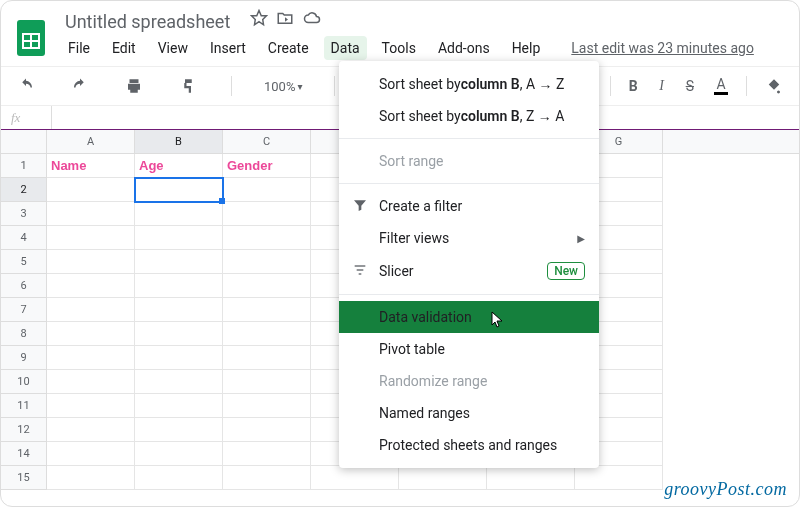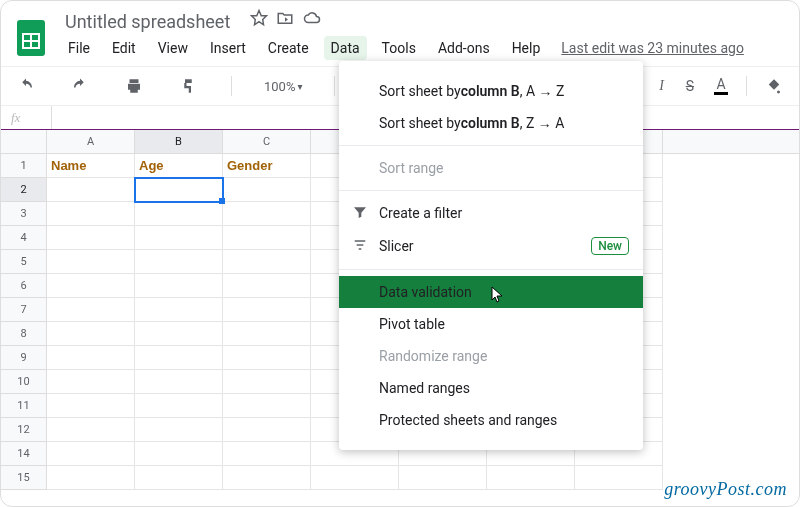--- a/index.html
+++ b/index.html
@@ -47,21 +47,21 @@
     padding: 4px 7px;
     border-radius: 4px;
     cursor: pointer;
   }
   .menubar .menu-item.active {
     background: #e6f4ea;
   }
   .last-edit {
     color: #5f6368;
     text-decoration: underline;
-    margin-left: 6px;
+    margin-left: 16px;
     cursor: pointer;
   }
   
   .toolbar {
     display: flex;
     align-items: center;
     gap: 24px;
     padding: 4px 10px;
     border-top: 1px solid #eee;
     border-bottom: 1px solid #eee;
@@ -133,44 +133,44 @@
   .row-h.sel { background:#e8eaed; color:#202124;}
   .cell {
     width:88px;
     border-right:1px solid #e5e5e5;
     border-bottom:1px solid #e5e5e5;
     padding:0 4px;
     font-size:13px;
     line-height:24px;
     font-family: Arial, sans-serif;
   }
-  .cell.bold { font-weight:bold; color:#a16207;}
+  .cell.bold { font-weight:bold; color:#ec4899;}
   .cell.selected {
     outline: 2px solid #1a73e8;
     outline-offset:-1px;
     position:relative;
     z-index:2;
   }
   .cell.selected::after{
     content:"";
     position:absolute;
     right:-3px; bottom:-3px;
     width:6px; height:6px;
     background:#1a73e8;
   }
   
   .dropdown {
     position:absolute;
     top: 60px;
     left: 338px;
-    width: 304px;
+    width: 260px;
     background:#fff;
     box-shadow: 0 2px 10px rgba(0,0,0,0.25);
     border-radius: 4px;
-    padding: 14px 0;
+    padding: 7px 0;
     z-index: 50;
     font-size:14px;
   }
   .dd-item {
     display:flex;
     align-items:center;
     padding: 8px 14px 8px 40px;
     position:relative;
     cursor:pointer;
     color:#202124;
@@ -484,20 +484,24 @@
   <div class="dd-sep"></div>
   <div class="dd-item">
     <span class="dd-icon">
       <svg width="16" height="16" viewBox="0 0 24 24" fill="#5f6368">
           <path d="M3 5h18l-7 8v6l-4 2v-8z"></path>
         </svg>
     </span>
     <span>Create a filter</span>
   </div>
   <div class="dd-item">
+    <span>Filter views</span>
+    <span class="arrow">▶</span>
+  </div>
+  <div class="dd-item">
     <span class="dd-icon">
       <svg width="16" height="16" viewBox="0 0 24 24" fill="none" stroke="#5f6368" stroke-width="2">
           <line x1="4" y1="6" x2="20" y2="6"></line>
           <line x1="7" y1="12" x2="17" y2="12"></line>
           <line x1="10" y1="18" x2="14" y2="18"></line>
         </svg>
     </span>
     <span>Slicer</span>
     <span class="badge">New</span>
   </div>

